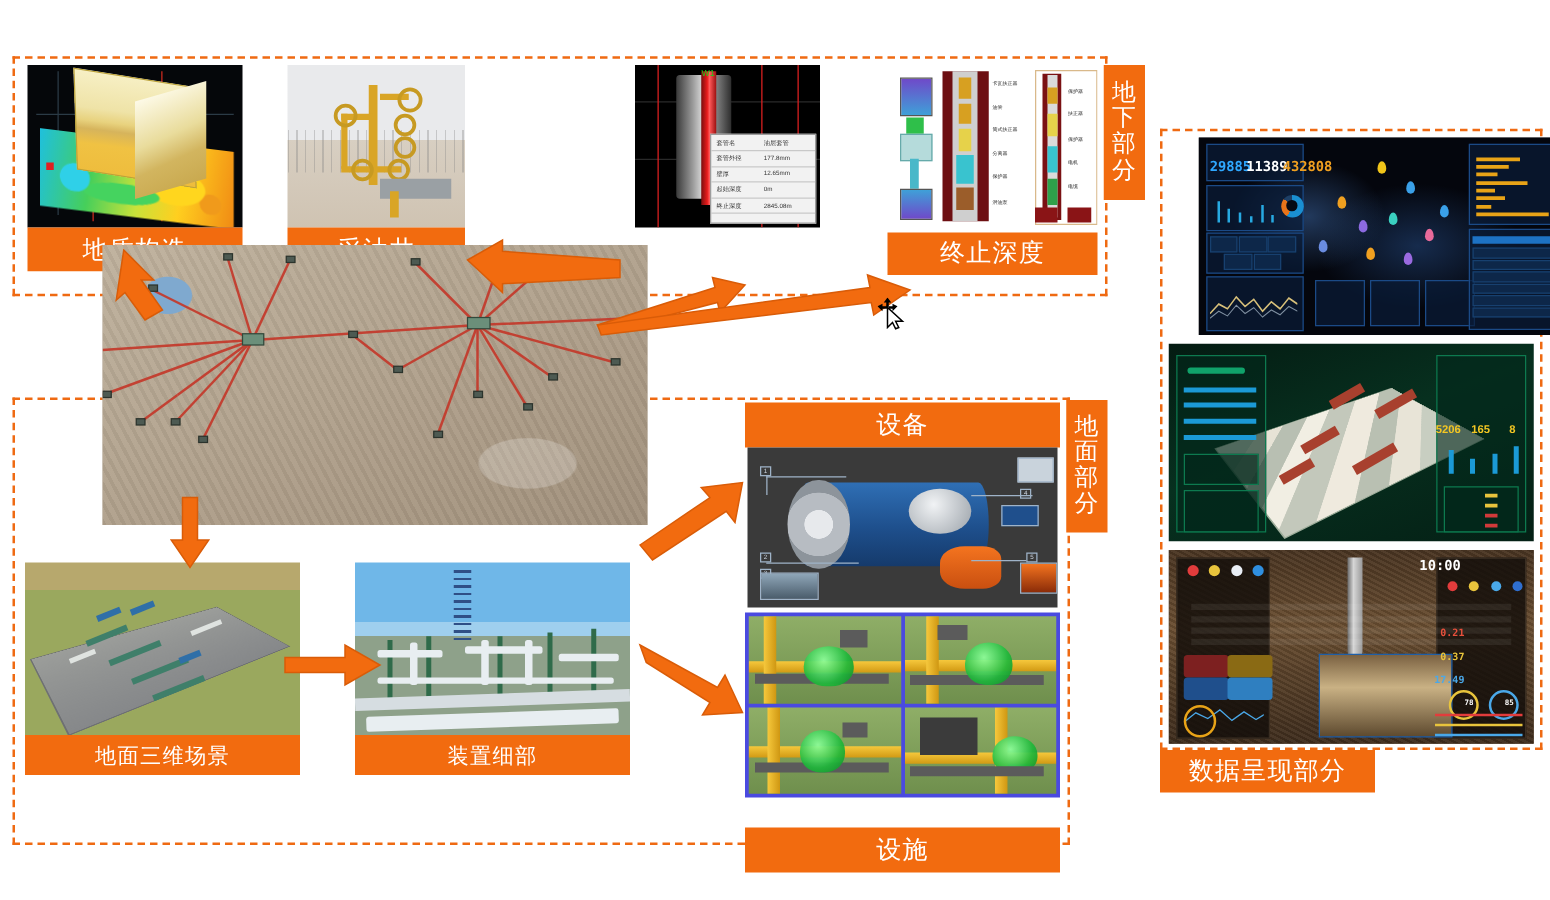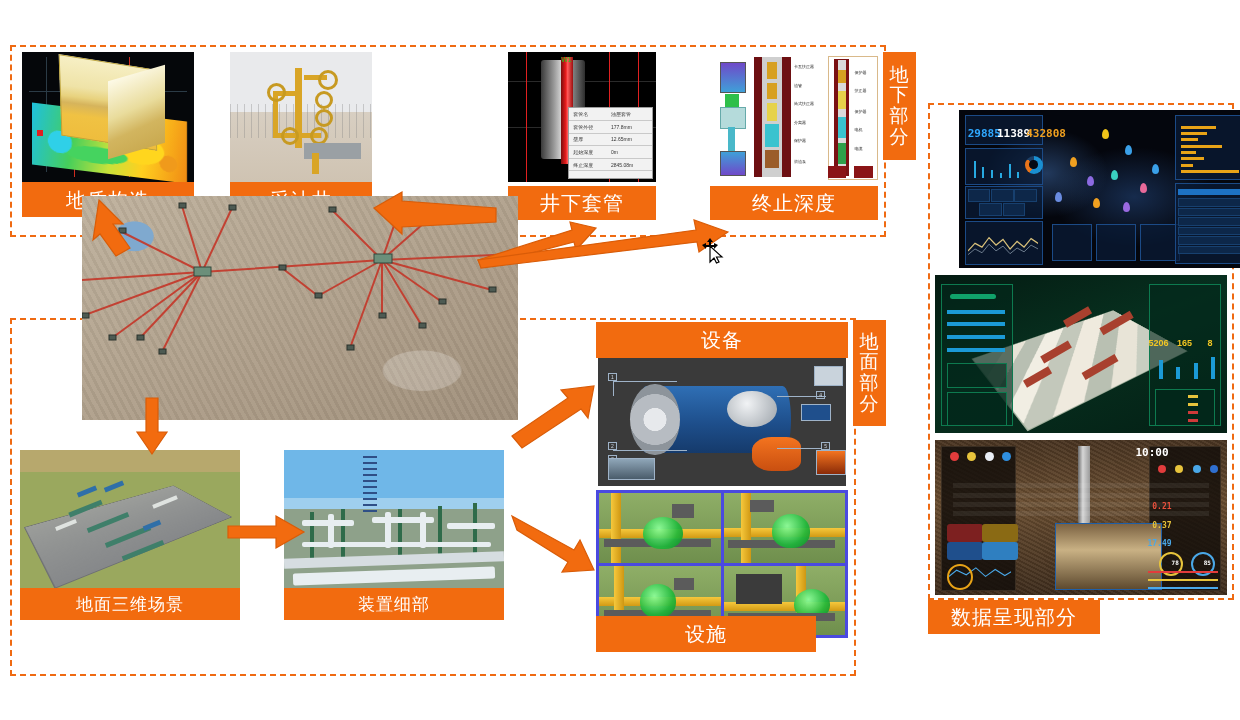--- a/index.html
+++ b/index.html
@@ -271,21 +271,20 @@
             <div class="c1">起始深度</div>
             <div class="c2">0m</div>
           </div>
         <div class="r">
             <div class="c1">终止深度</div>
             <div class="c2">2845.08m</div>
           </div>
       </div>
     </div>
   </div>
-  <div class="cap" style="left:508px;top:186px;width:148px;height:34px;">井下套管</div>
 
   <div class="pic tools" style="left:710px;top:52px;width:168px;height:130px;">
     <div class="inner">
 
       <div class="seg" style="left:6%;top:8%;width:14%;height:22%;background:linear-gradient(#6f49c9,#3fa0d8);border:1px solid #555;"></div>
       <div class="seg" style="left:9%;top:32%;width:8%;height:10%;background:#2fbf4a;"></div>
       <div class="seg" style="left:6%;top:42%;width:14%;height:16%;background:rgba(120,190,190,.55);border:1px solid #6aa;"></div>
       <div class="seg" style="left:11%;top:58%;width:4%;height:18%;background:#49b8c9;"></div>
       <div class="seg" style="left:6%;top:76%;width:14%;height:18%;background:linear-gradient(#3fa0d8,#6f49c9);border:1px solid #555;"></div>
 
@@ -466,21 +465,21 @@
       <div class="grey" style="left:62%;top:18%;width:20px;height:12px;"></div>
     </div>
     <div class="q">
       <div class="ypipe" style="top:52%;"></div>
       <div class="ypipe2" style="left:60%;top:0;"></div>
       <div class="grey" style="left:10%;top:12%;width:46px;height:30px;background:#3b3b3b;"></div>
       <div class="valve" style="left:58%;top:34%;width:36px;height:30px;"></div>
       <div class="grey" style="left:4%;top:68%;width:88%;height:8px;"></div>
     </div>
   </div>
-  <div class="cap" style="left:596px;top:616px;width:220px;height:36px;">设施</div>
+  <div class="cap" style="left:596px;top:662px;width:252px;height:36px;">设施</div>
 
   <div class="cap-vert" style="left:853px;top:320px;width:33px;height:106px;">
     <span>
         <span>地</span>
         <span>面</span>
         <span>部</span>
         <span>分</span>
       </span>
   </div>
 

